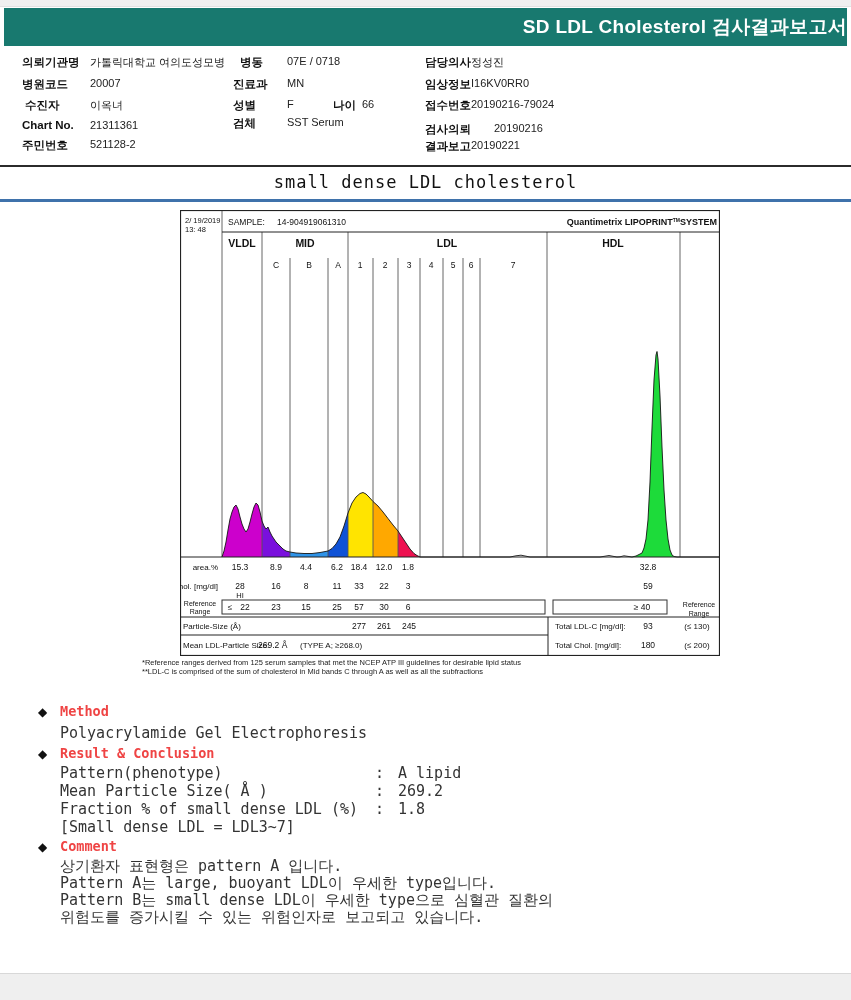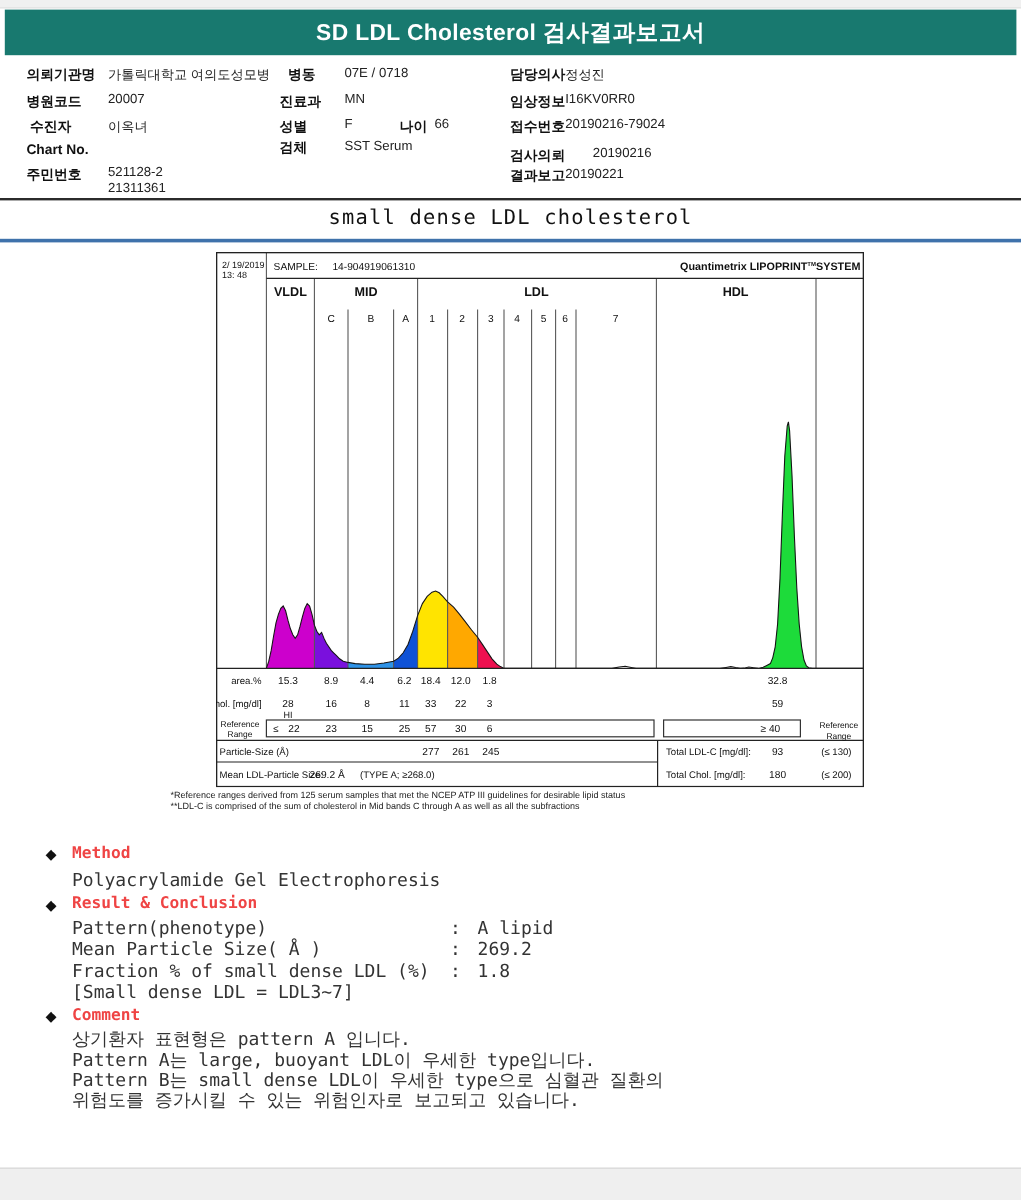--- a/index.html
+++ b/index.html
@@ -1,20 +1,20 @@
 <!DOCTYPE html>
 <html><head>
 <meta charset="utf-8">
 <style>
   html,body{margin:0;padding:0;}
   .page{position:relative;width:851px;height:1000px;background:#ffffff;overflow:hidden;
         font-family:"Liberation Sans",sans-serif;color:#1a1a1a;}
   .abs{position:absolute;}
   .gray-strip-top{left:0;top:0;width:851px;height:6px;background:#f0f0f0;border-bottom:1px solid #e2e2e2;}
-  .teal-bar{left:4px;top:8px;width:843px;height:38px;background:#18796f;display:flex;align-items:center;justify-content:center;}
+  .teal-bar{left:4px;top:8px;width:843px;height:38px;background:#18796f;display:flex;align-items:center;justify-content:flex-end;}
   .teal-bar .title{color:#ffffff;font-size:19px;font-weight:bold;letter-spacing:0.3px;}
   .pi-label{font-weight:bold;font-size:11.5px;color:#111;white-space:nowrap;}
   .pi-value{font-size:11px;color:#222;white-space:nowrap;}
   .hr-dark{left:0;top:165px;width:851px;height:2px;background:#2b2b2b;}
   .sec-title{left:0;top:172px;width:851px;text-align:center;font-family:"DejaVu Sans Mono",monospace;
              font-size:17px;letter-spacing:1px;color:#111;}
   .blue-rule{left:0;top:199px;width:851px;height:3px;background:#3f72ab;}
   .chart-wrap{left:180px;top:210px;width:540px;height:399px;}
   .footnotes{left:142px;top:658px;width:600px;font-size:7.5px;line-height:9px;color:#1c1c1c;}
   .bullet{font-size:12px;color:#111;}
@@ -52,21 +52,21 @@
     <span class="abs pi-label" style="left:25px;top:98px;">수진자</span>
     <span class="abs pi-value" style="left:90px;top:98px;">이옥녀</span>
     <span class="abs pi-label" style="left:233px;top:98px;">성별</span>
     <span class="abs pi-value" style="left:287px;top:98px;">F</span>
     <span class="abs pi-label" style="left:333px;top:98px;">나이</span>
     <span class="abs pi-value" style="left:362px;top:98px;">66</span>
     <span class="abs pi-label" style="left:425px;top:98px;">접수번호</span>
     <span class="abs pi-value" style="left:471px;top:98px;">20190216-79024</span>
 
     <span class="abs pi-label" style="left:22px;top:119px;">Chart No.</span>
-    <span class="abs pi-value" style="left:90px;top:119px;margin-top:32px;">21311361</span>
+    <span class="abs pi-value" style="left:90px;top:119px;">21311361</span>
     <span class="abs pi-label" style="left:233px;top:116px;">검체</span>
     <span class="abs pi-value" style="left:287px;top:116px;">SST Serum</span>
     <span class="abs pi-label" style="left:425px;top:122px;">검사의뢰</span>
     <span class="abs pi-value" style="left:471px;top:122px;padding-left:23px;">20190216</span>
 
     <span class="abs pi-label" style="left:22px;top:138px;">주민번호</span>
     <span class="abs pi-value" style="left:90px;top:138px;">521128-2</span>
     <span class="abs pi-label" style="left:425px;top:139px;">결과보고</span>
     <span class="abs pi-value" style="left:471px;top:139px;text-align:right;">20190221</span>
   </div>

